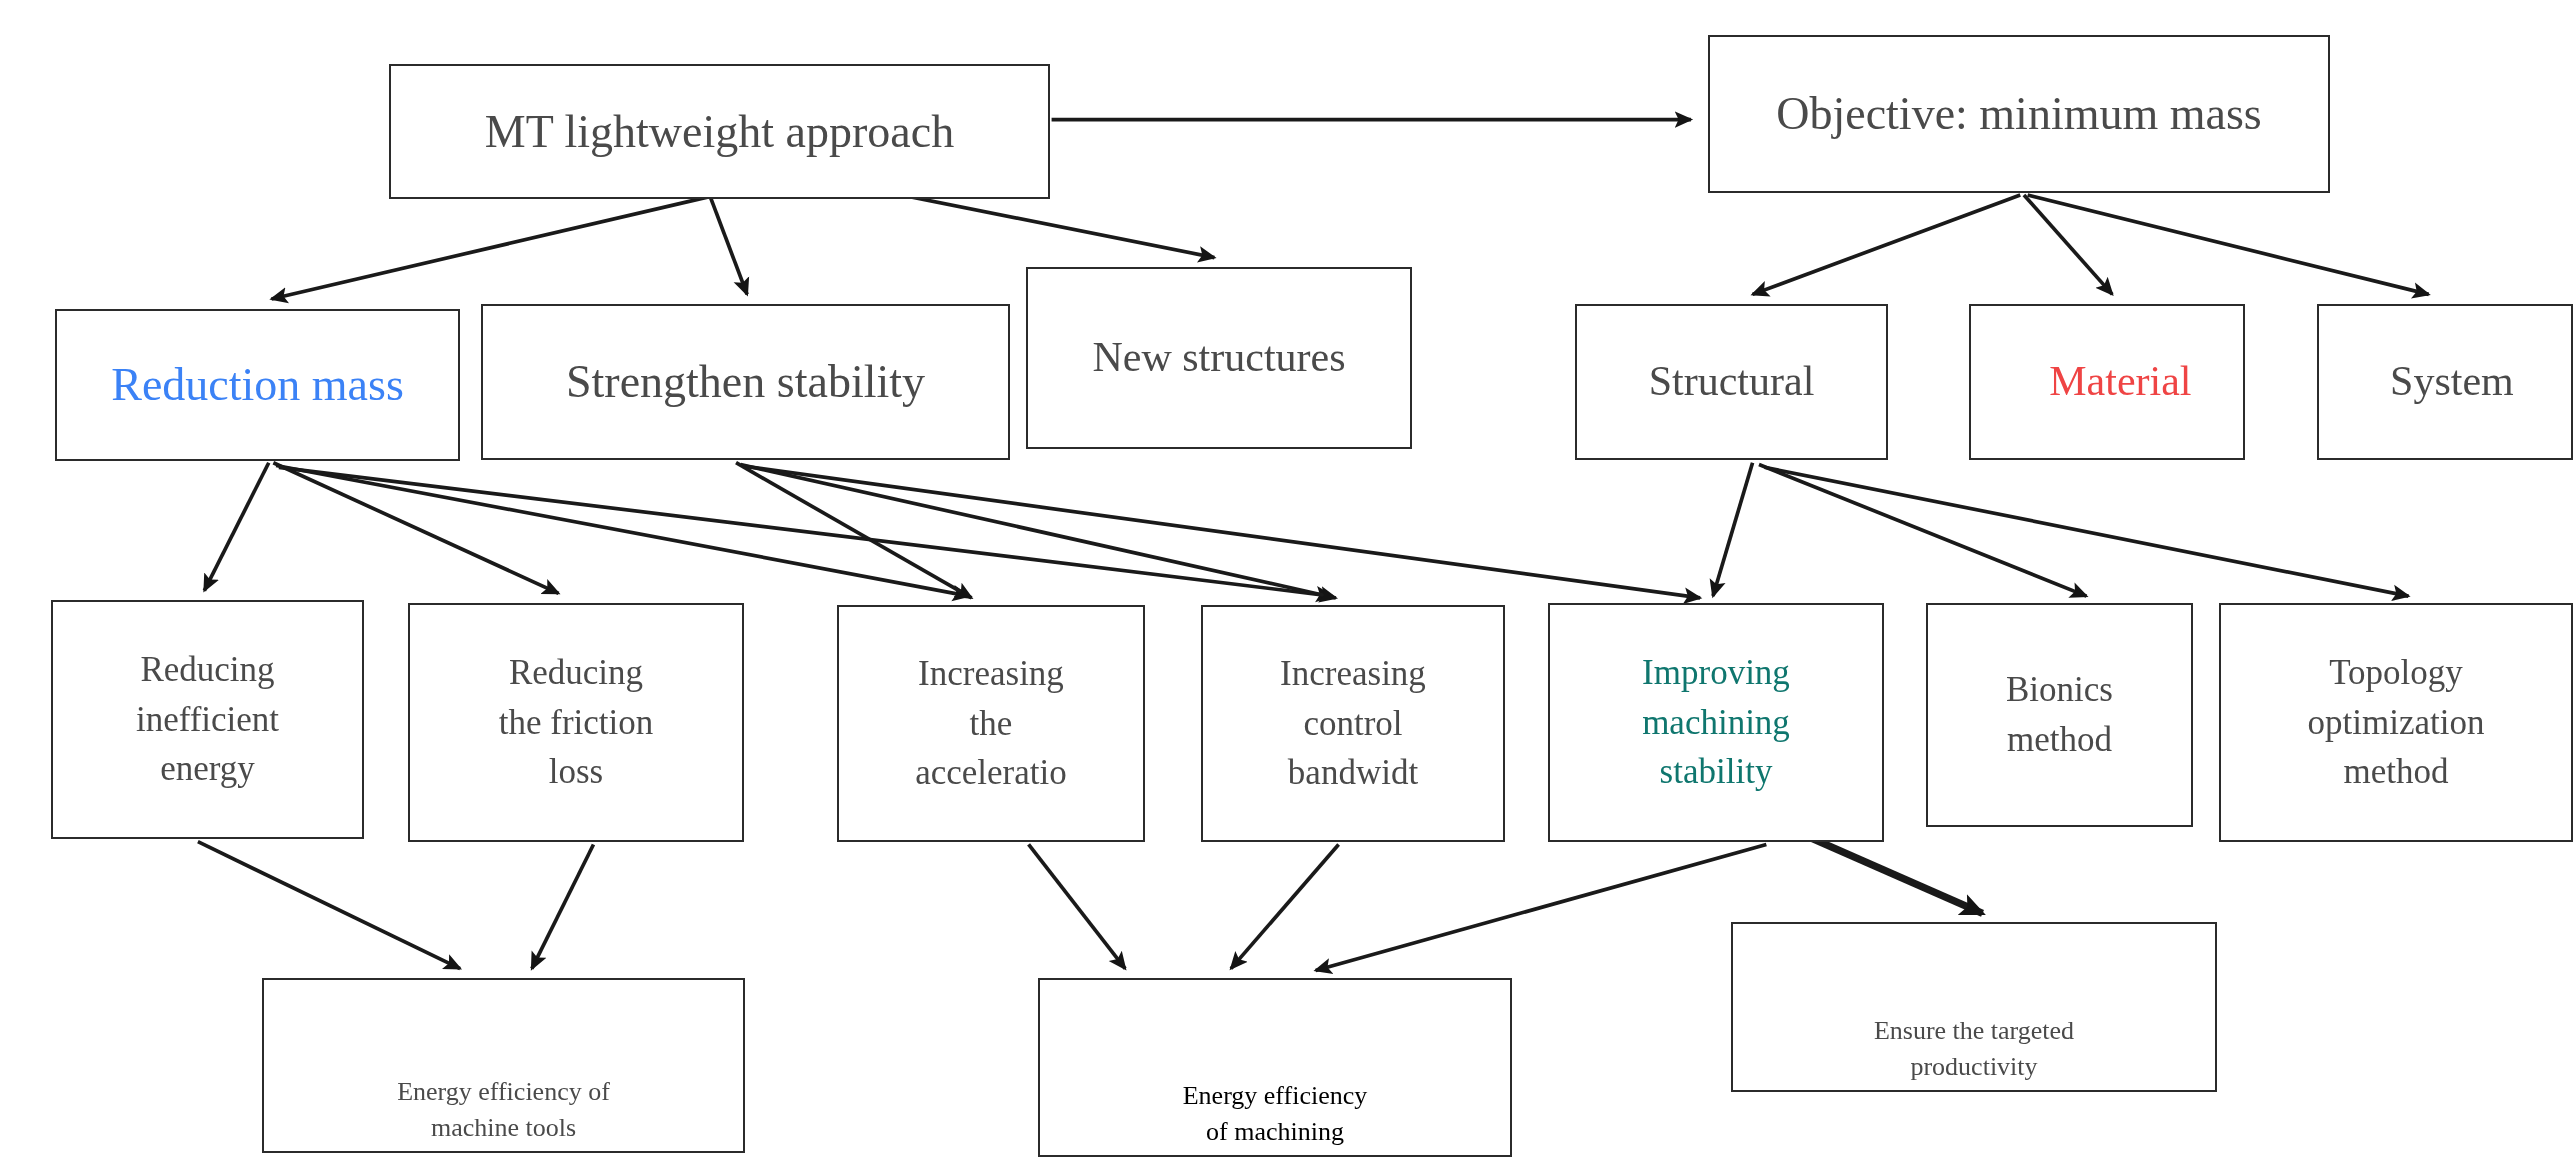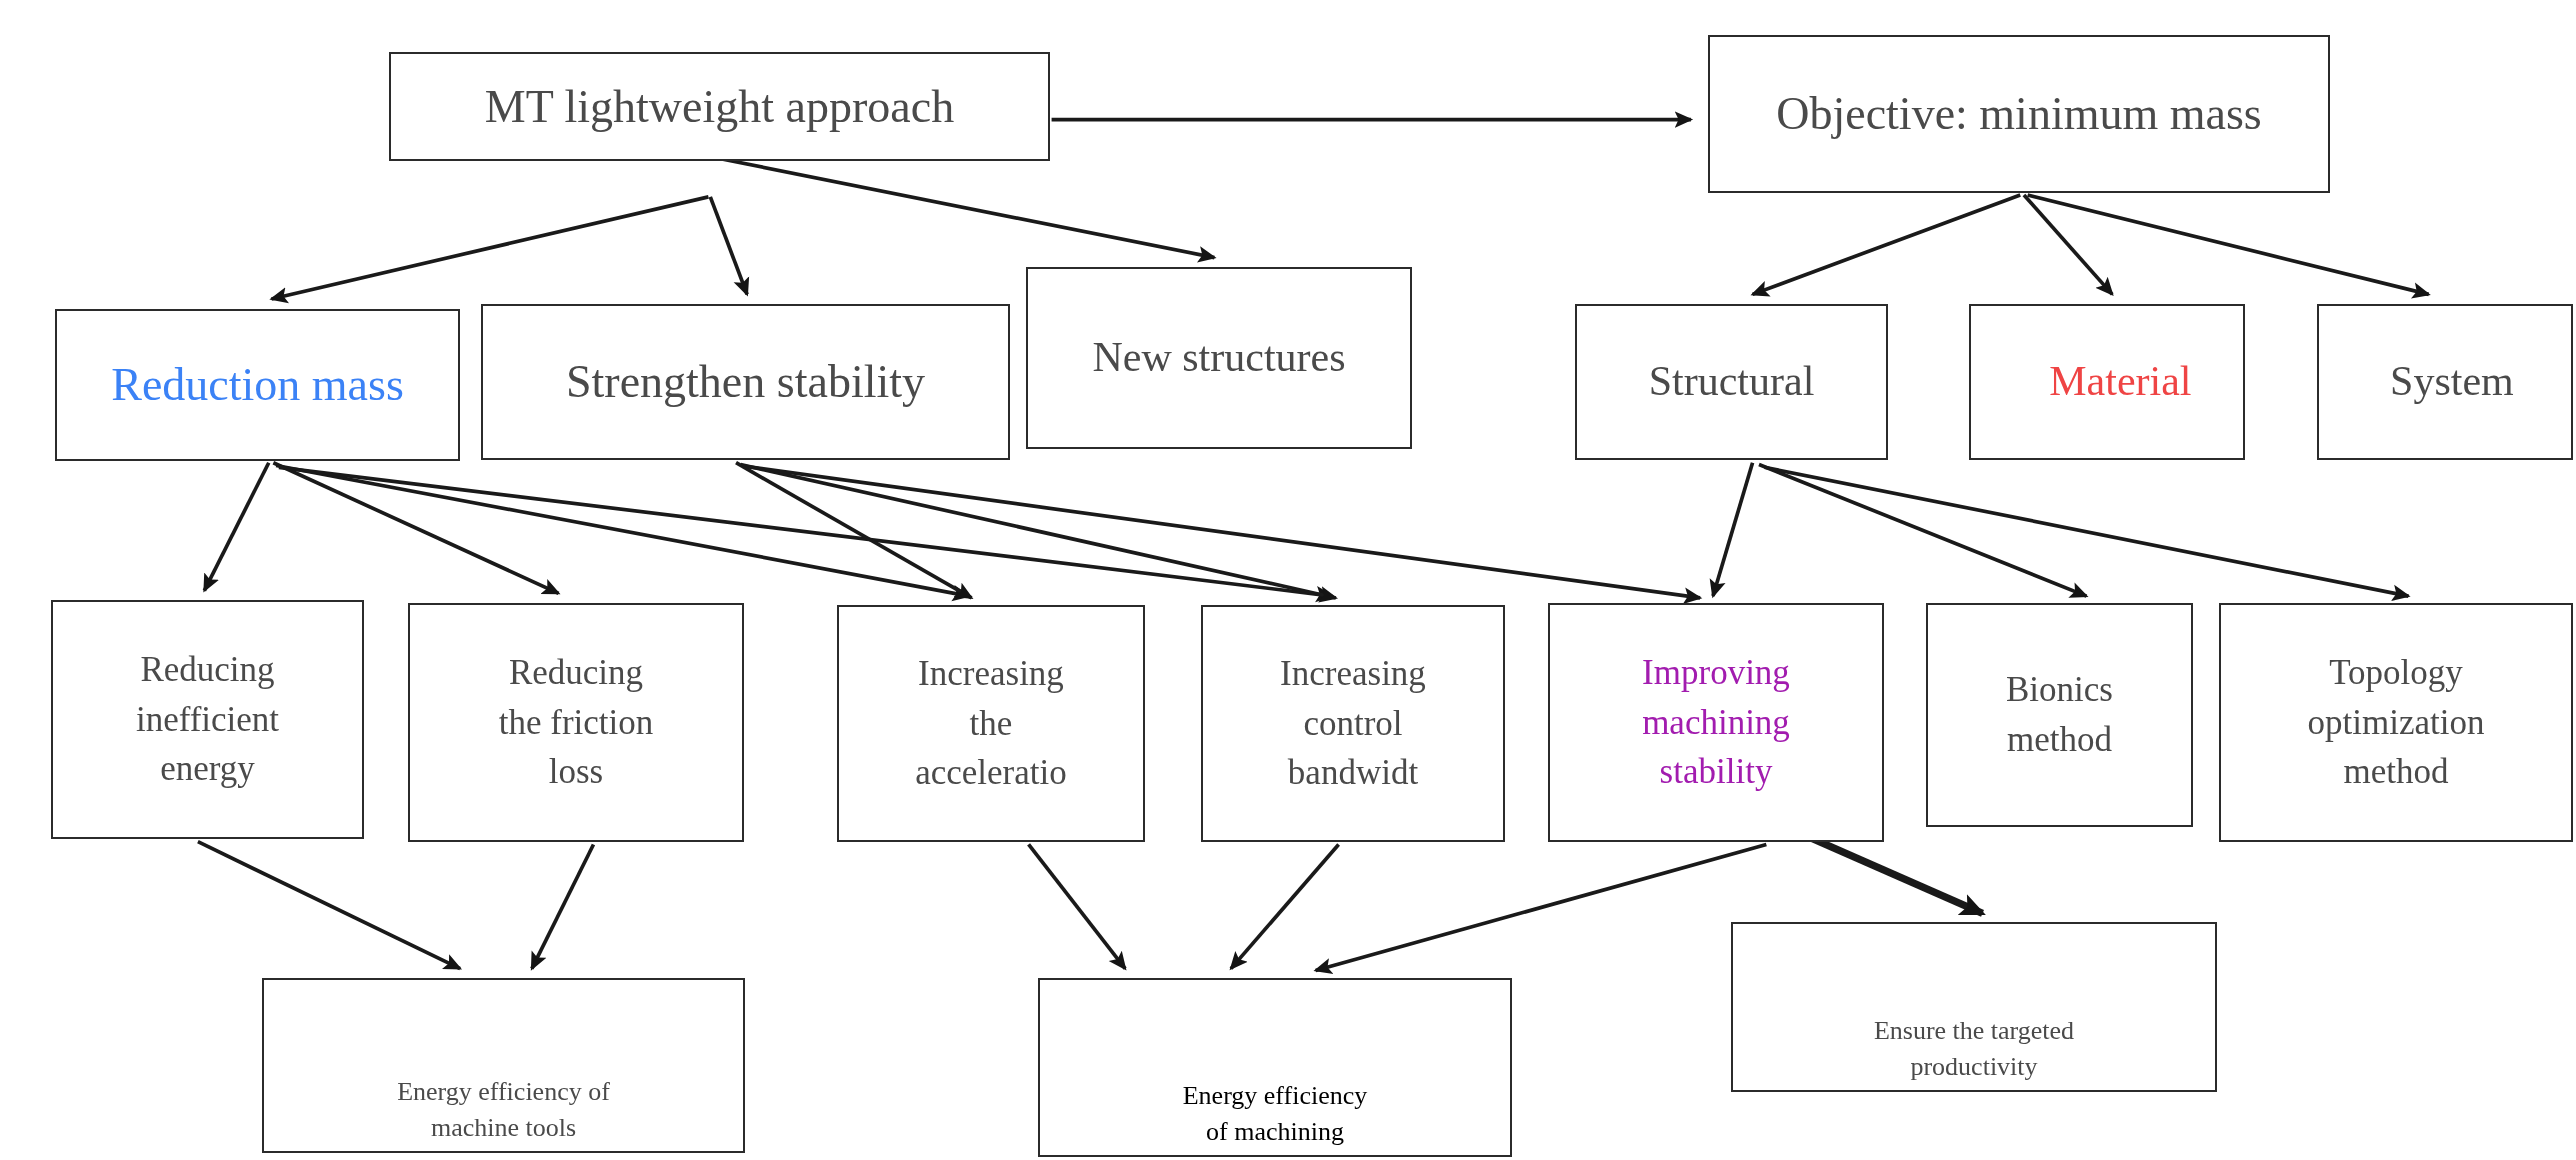--- a/index.html
+++ b/index.html
@@ -81,21 +81,21 @@
         <path d="M 1918 508 L 2618 648" fill="none" stroke="#1a1a1a" stroke-width="4" marker-end="url(#arrowhead)"></path>
         <path d="M 215 915 L 500 1053" fill="none" stroke="#1a1a1a" stroke-width="4" marker-end="url(#arrowhead)"></path>
         <path d="M 645 918 L 578 1053" fill="none" stroke="#1a1a1a" stroke-width="4" marker-end="url(#arrowhead)"></path>
         <path d="M 1118 918 L 1223 1053" fill="none" stroke="#1a1a1a" stroke-width="4" marker-end="url(#arrowhead)"></path>
         <path d="M 1455 918 L 1338 1053" fill="none" stroke="#1a1a1a" stroke-width="4" marker-end="url(#arrowhead)"></path>
         <path d="M 1920 918 L 1430 1055" fill="none" stroke="#1a1a1a" stroke-width="4" marker-end="url(#arrowhead)"></path>
         <path d="M 1898 880 L 2155 993" fill="none" stroke="#1a1a1a" stroke-width="8" marker-end="url(#arrowhead-thick)"></path>
       </g>
   </svg>
   <div id="node-layer">
-      <div class="node t-lg" style="left: 389px; top: 52px; width: 661px; height: 109px; border-color: rgb(43, 43, 43); color: rgb(74, 74, 74);">
+      <div class="node t-lg" style="left: 389px; top: 64px; width: 661px; height: 135px; border-color: rgb(43, 43, 43); color: rgb(74, 74, 74);">
         <span class="lbl">MT lightweight approach</span>
       </div>
       <div class="node t-lg" style="left: 1708px; top: 35px; width: 622px; height: 158px; border-color: rgb(43, 43, 43); color: rgb(74, 74, 74);">
         <span class="lbl">Objective:  minimum mass</span>
       </div>
       <div class="node t-lg" style="left: 55px; top: 309px; width: 405px; height: 152px; border-color: rgb(43, 43, 43); color: #3b82f6;">
         <span class="lbl">Reduction mass</span>
       </div>
       <div class="node t-lg" style="left: 481px; top: 304px; width: 529px; height: 156px; border-color: rgb(43, 43, 43); color: rgb(74, 74, 74);">
         <span class="lbl">Strengthen stability</span>
@@ -125,21 +125,21 @@
       <div class="node t-sm" style="left: 837px; top: 605px; width: 308px; height: 237px; border-color: rgb(43, 43, 43); color: rgb(74, 74, 74);">
         <span class="lbl">Increasing
 the
 acceleratio</span>
       </div>
       <div class="node t-sm" style="left: 1201px; top: 605px; width: 304px; height: 237px; border-color: rgb(43, 43, 43); color: rgb(74, 74, 74);">
         <span class="lbl">Increasing
 control
 bandwidt</span>
       </div>
-      <div class="node t-sm" style="left: 1548px; top: 603px; width: 336px; height: 239px; border-color: rgb(43, 43, 43); color: #a21caf; align-items: center;">
+      <div class="node t-sm" style="left: 1548px; top: 603px; width: 336px; height: 239px; border-color: rgb(43, 43, 43); color: #0f766e; align-items: center;">
         <span class="lbl">Improving
 machining
 stability</span>
       </div>
       <div class="node t-sm" style="left: 1926px; top: 603px; width: 267px; height: 224px; border-color: rgb(43, 43, 43); color: rgb(74, 74, 74);">
         <span class="lbl">Bionics
 method</span>
       </div>
       <div class="node t-sm" style="left: 2219px; top: 603px; width: 354px; height: 239px; border-color: rgb(43, 43, 43); color: rgb(74, 74, 74);">
         <span class="lbl">Topology

